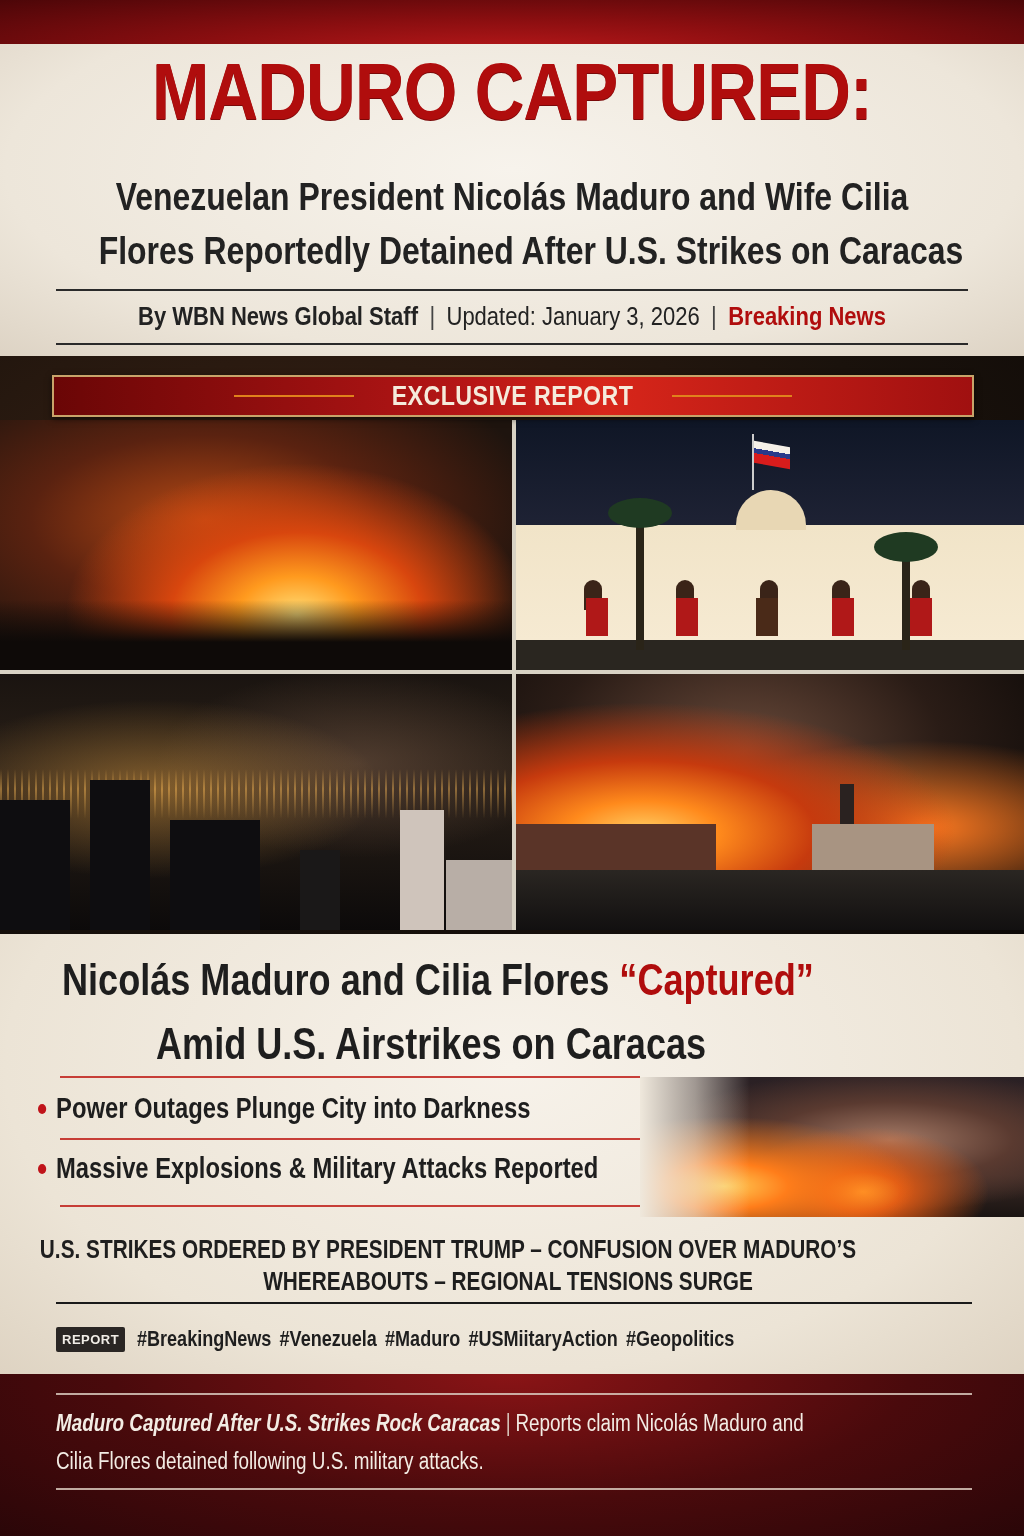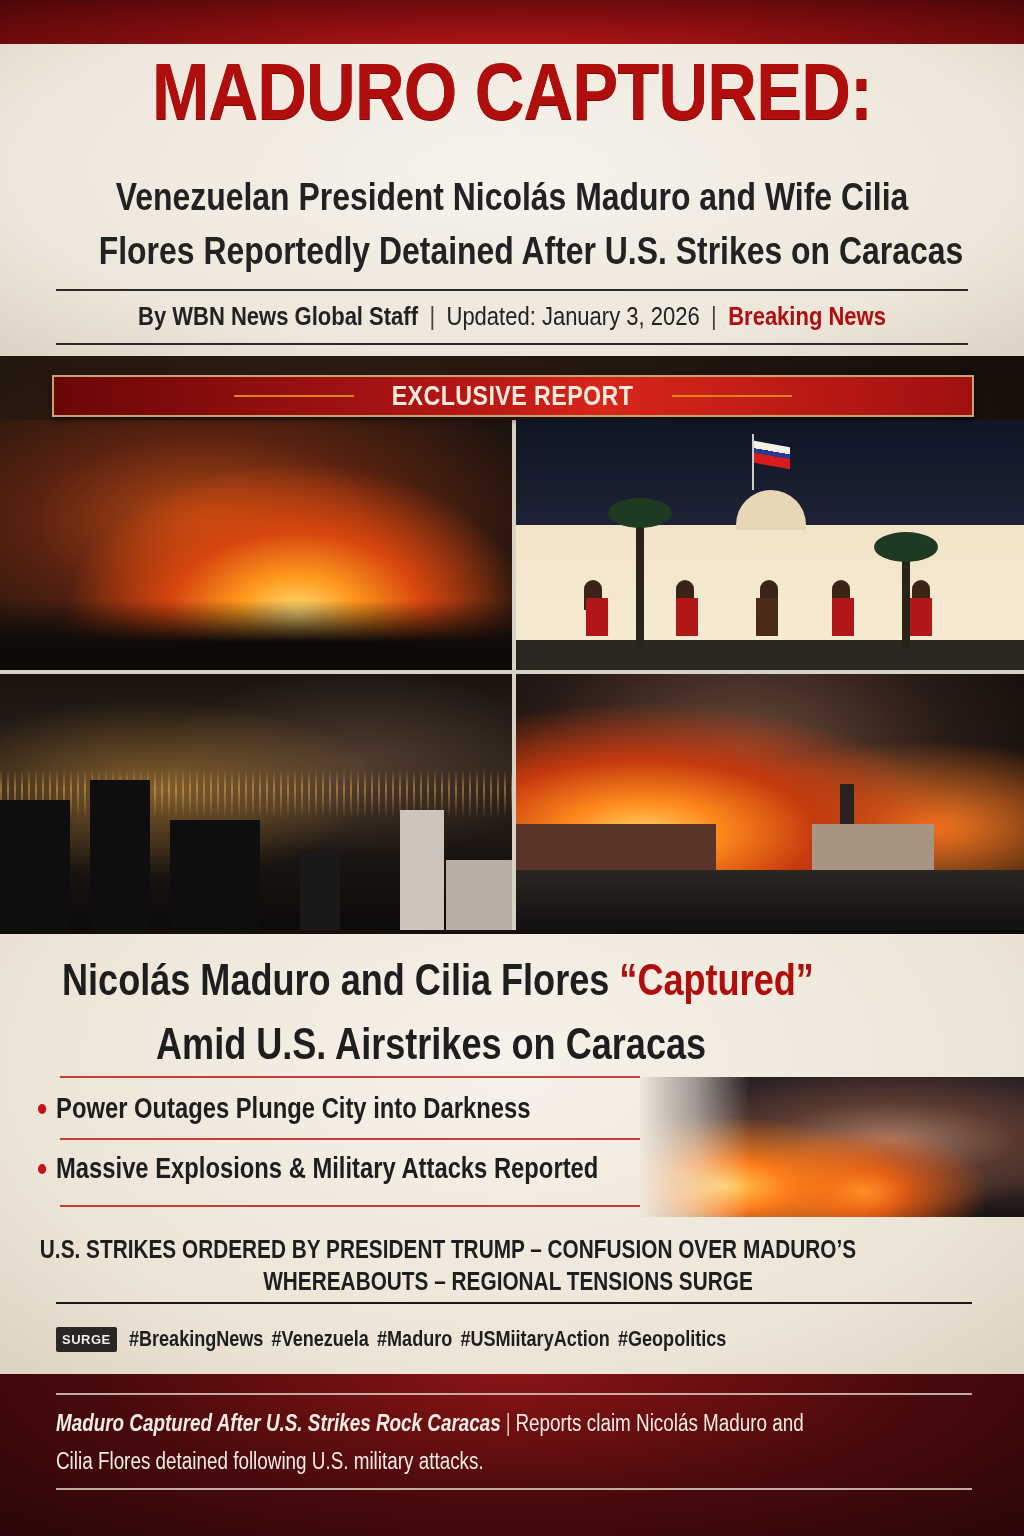--- a/index.html
+++ b/index.html
@@ -245,21 +245,21 @@
   <span class="dot"></span>
   <span>Massive Explosions &amp; Military Attacks Reported</span>
 </div>
 <div class="red-rule" style="left:60px; top:1205px; width:580px;"></div>
 
 <div class="dek l1">U.S. STRIKES ORDERED BY PRESIDENT TRUMP – CONFUSION OVER MADURO’S</div>
 <div class="dek l2">WHEREABOUTS – REGIONAL TENSIONS SURGE</div>
 <div class="dark-rule"></div>
 
 <div class="tags-row">
-  <span class="tags-badge">SURGE</span>
+  <span class="tags-badge">REPORT</span>
   <span class="tags">
     <span>#BreakingNews</span>
     <span>#Venezuela</span>
     <span>#Maduro</span>
     <span>#USMiitaryAction</span>
     <span>#Geopolitics</span>
   </span>
 </div>
 
 <div class="footer"></div>

